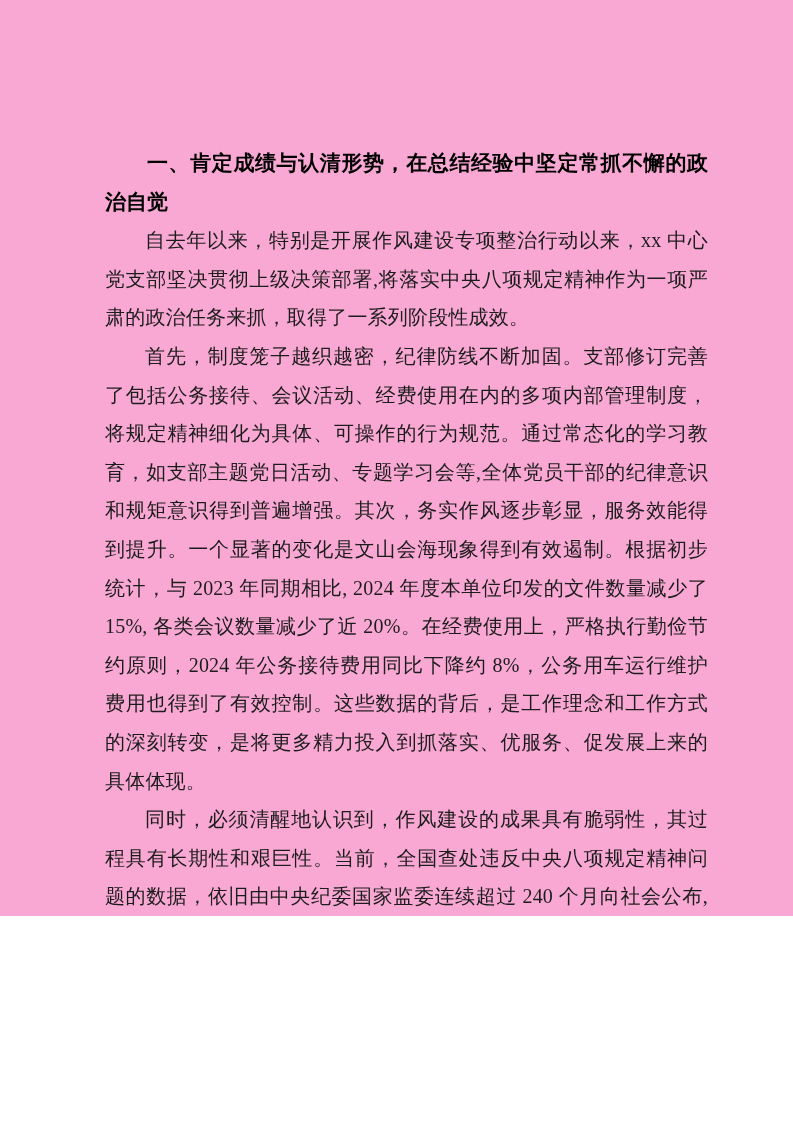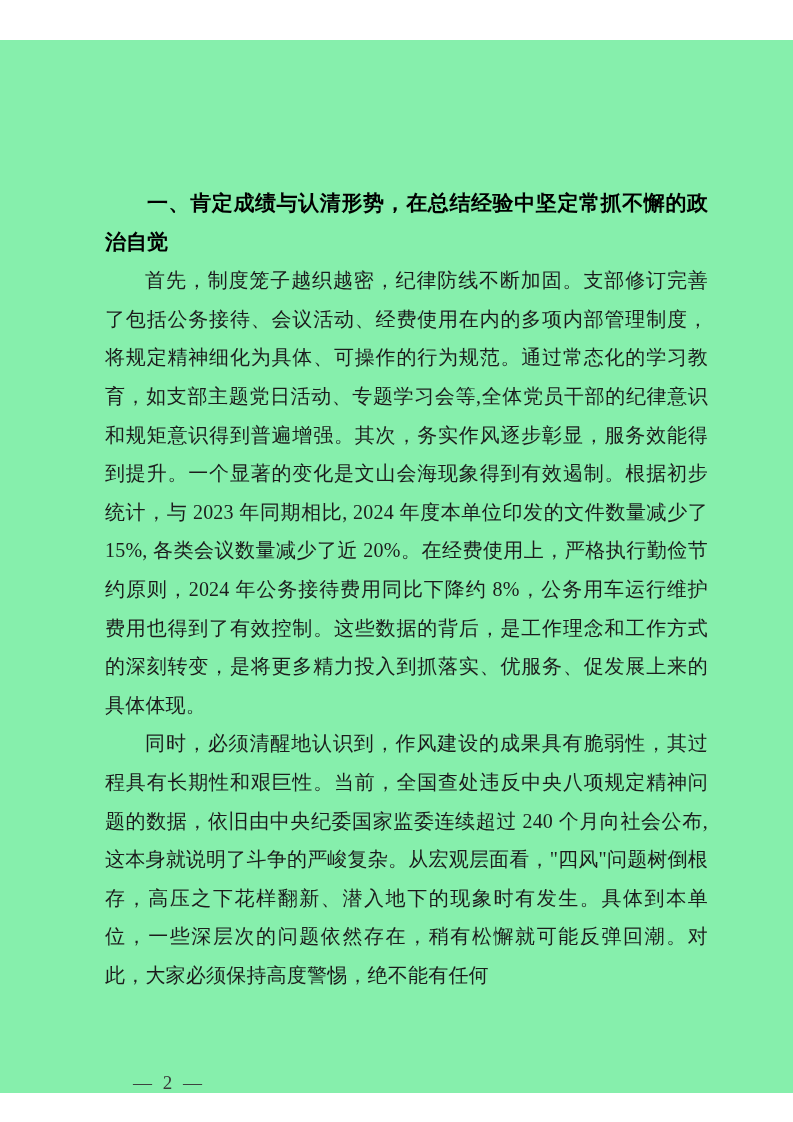--- a/index.html
+++ b/index.html
@@ -3,25 +3,24 @@
 <meta charset="utf-8">
 <style>
   html, body {
     margin: 0;
     padding: 0;
     background: #ffffff;
   }
   .page {
     position: relative;
     width: 793px;
-    height: 1053px;
-    background: #86efac;
+    height: 916px;
+    background: #f9a8d4;
     overflow: hidden;
     font-family: "Liberation Serif", "DejaVu Serif", serif;
-    margin-top: 40px;
   }
   .content {
     position: absolute;
     left: 105px;
     top: 144px;
     width: 603px;
     color: #1c1c1c;
     text-align: justify;
   }
   .heading {
@@ -52,17 +51,18 @@
     letter-spacing: 3px;
     font-family: "Liberation Serif", "DejaVu Serif", serif;
   }
 </style>
 </head>
 <body>
 
 <div class="page">
   <div class="content">
     <h1 class="heading">一、肯定成绩与认清形势，在总结经验中坚定常抓不懈的政治自觉</h1>
+    <p class="para">自去年以来，特别是开展作风建设专项整治行动以来，xx 中心党支部坚决贯彻上级决策部署,将落实中央八项规定精神作为一项严肃的政治任务来抓，取得了一系列阶段性成效。</p>
     <p class="para">首先，制度笼子越织越密，纪律防线不断加固。支部修订完善了包括公务接待、会议活动、经费使用在内的多项内部管理制度，将规定精神细化为具体、可操作的行为规范。通过常态化的学习教育，如支部主题党日活动、专题学习会等,全体党员干部的纪律意识和规矩意识得到普遍增强。其次，务实作风逐步彰显，服务效能得到提升。一个显著的变化是文山会海现象得到有效遏制。根据初步统计，与 2023 年同期相比, 2024 年度本单位印发的文件数量减少了 15%, 各类会议数量减少了近 20%。在经费使用上，严格执行勤俭节约原则，2024 年公务接待费用同比下降约 8%，公务用车运行维护费用也得到了有效控制。这些数据的背后，是工作理念和工作方式的深刻转变，是将更多精力投入到抓落实、优服务、促发展上来的具体体现。</p>
     <p class="para">同时，必须清醒地认识到，作风建设的成果具有脆弱性，其过程具有长期性和艰巨性。当前，全国查处违反中央八项规定精神问题的数据，依旧由中央纪委国家监委连续超过 240 个月向社会公布,这本身就说明了斗争的严峻复杂。从宏观层面看，"四风"问题树倒根存，高压之下花样翻新、潜入地下的现象时有发生。具体到本单位，一些深层次的问题依然存在，稍有松懈就可能反弹回潮。对此，大家必须保持高度警惕，绝不能有任何</p>
   </div>
   <div class="page-number">— 2 —</div>
 </div>
 
 </body></html>

